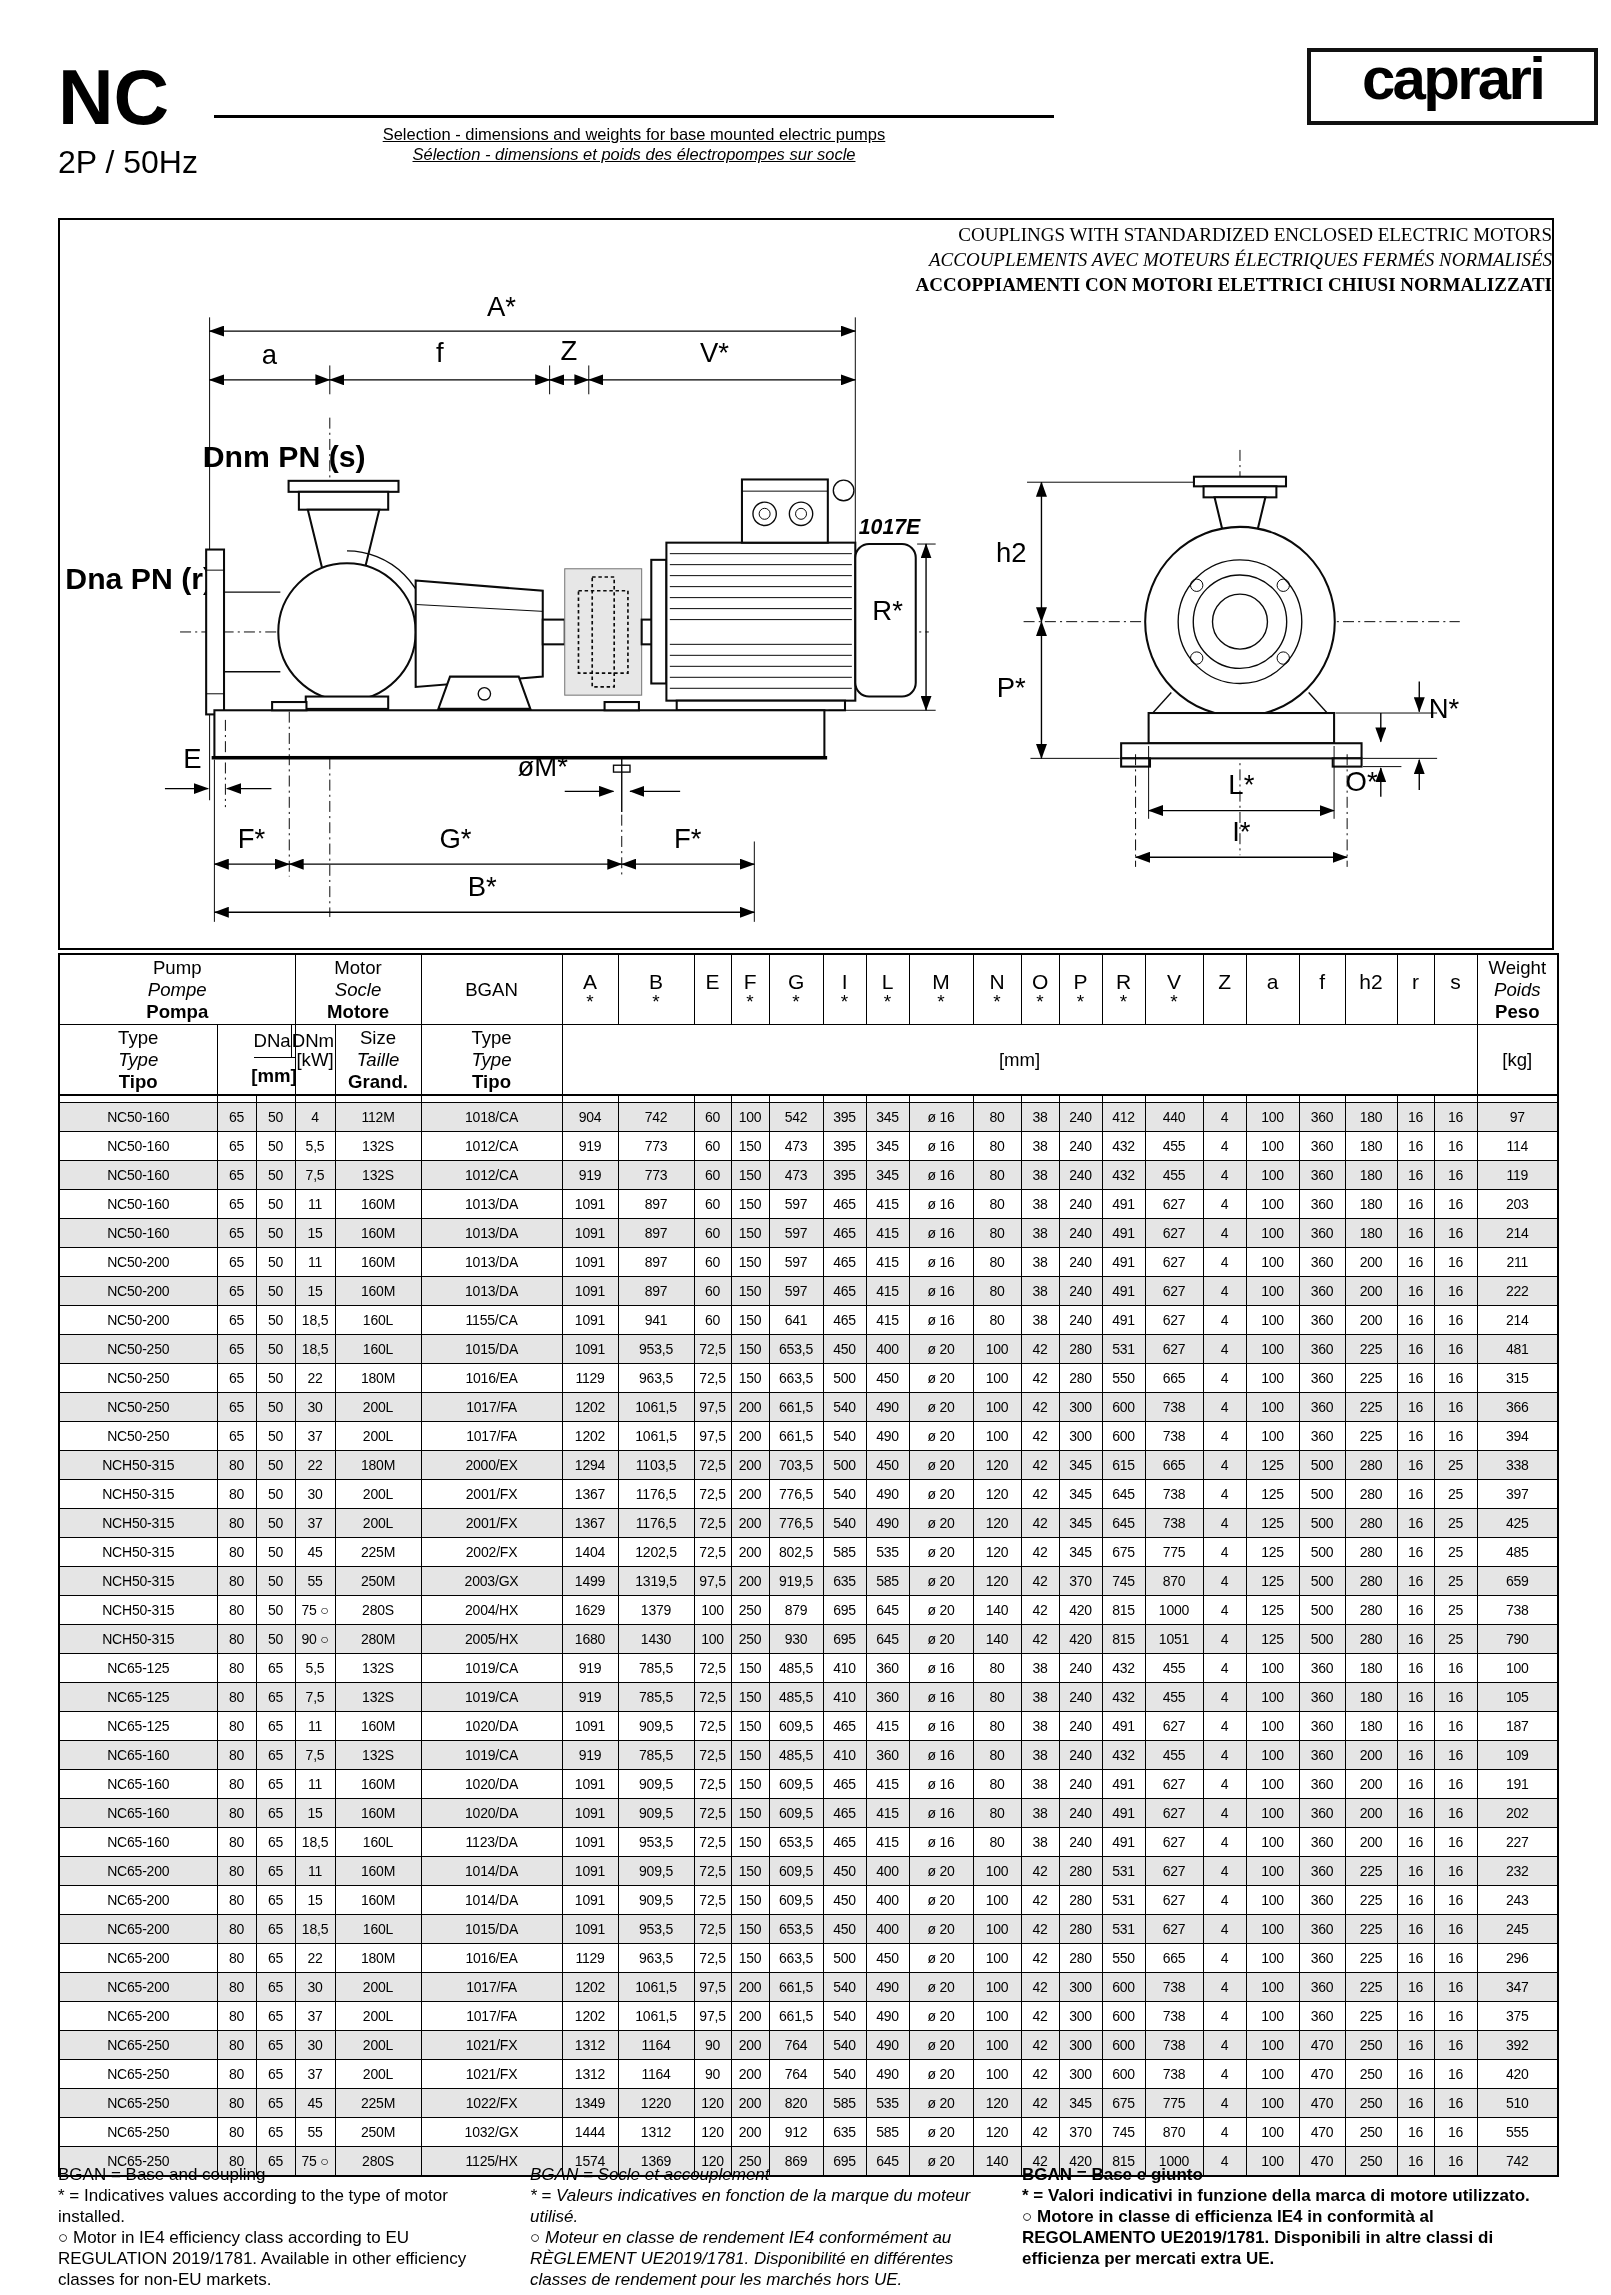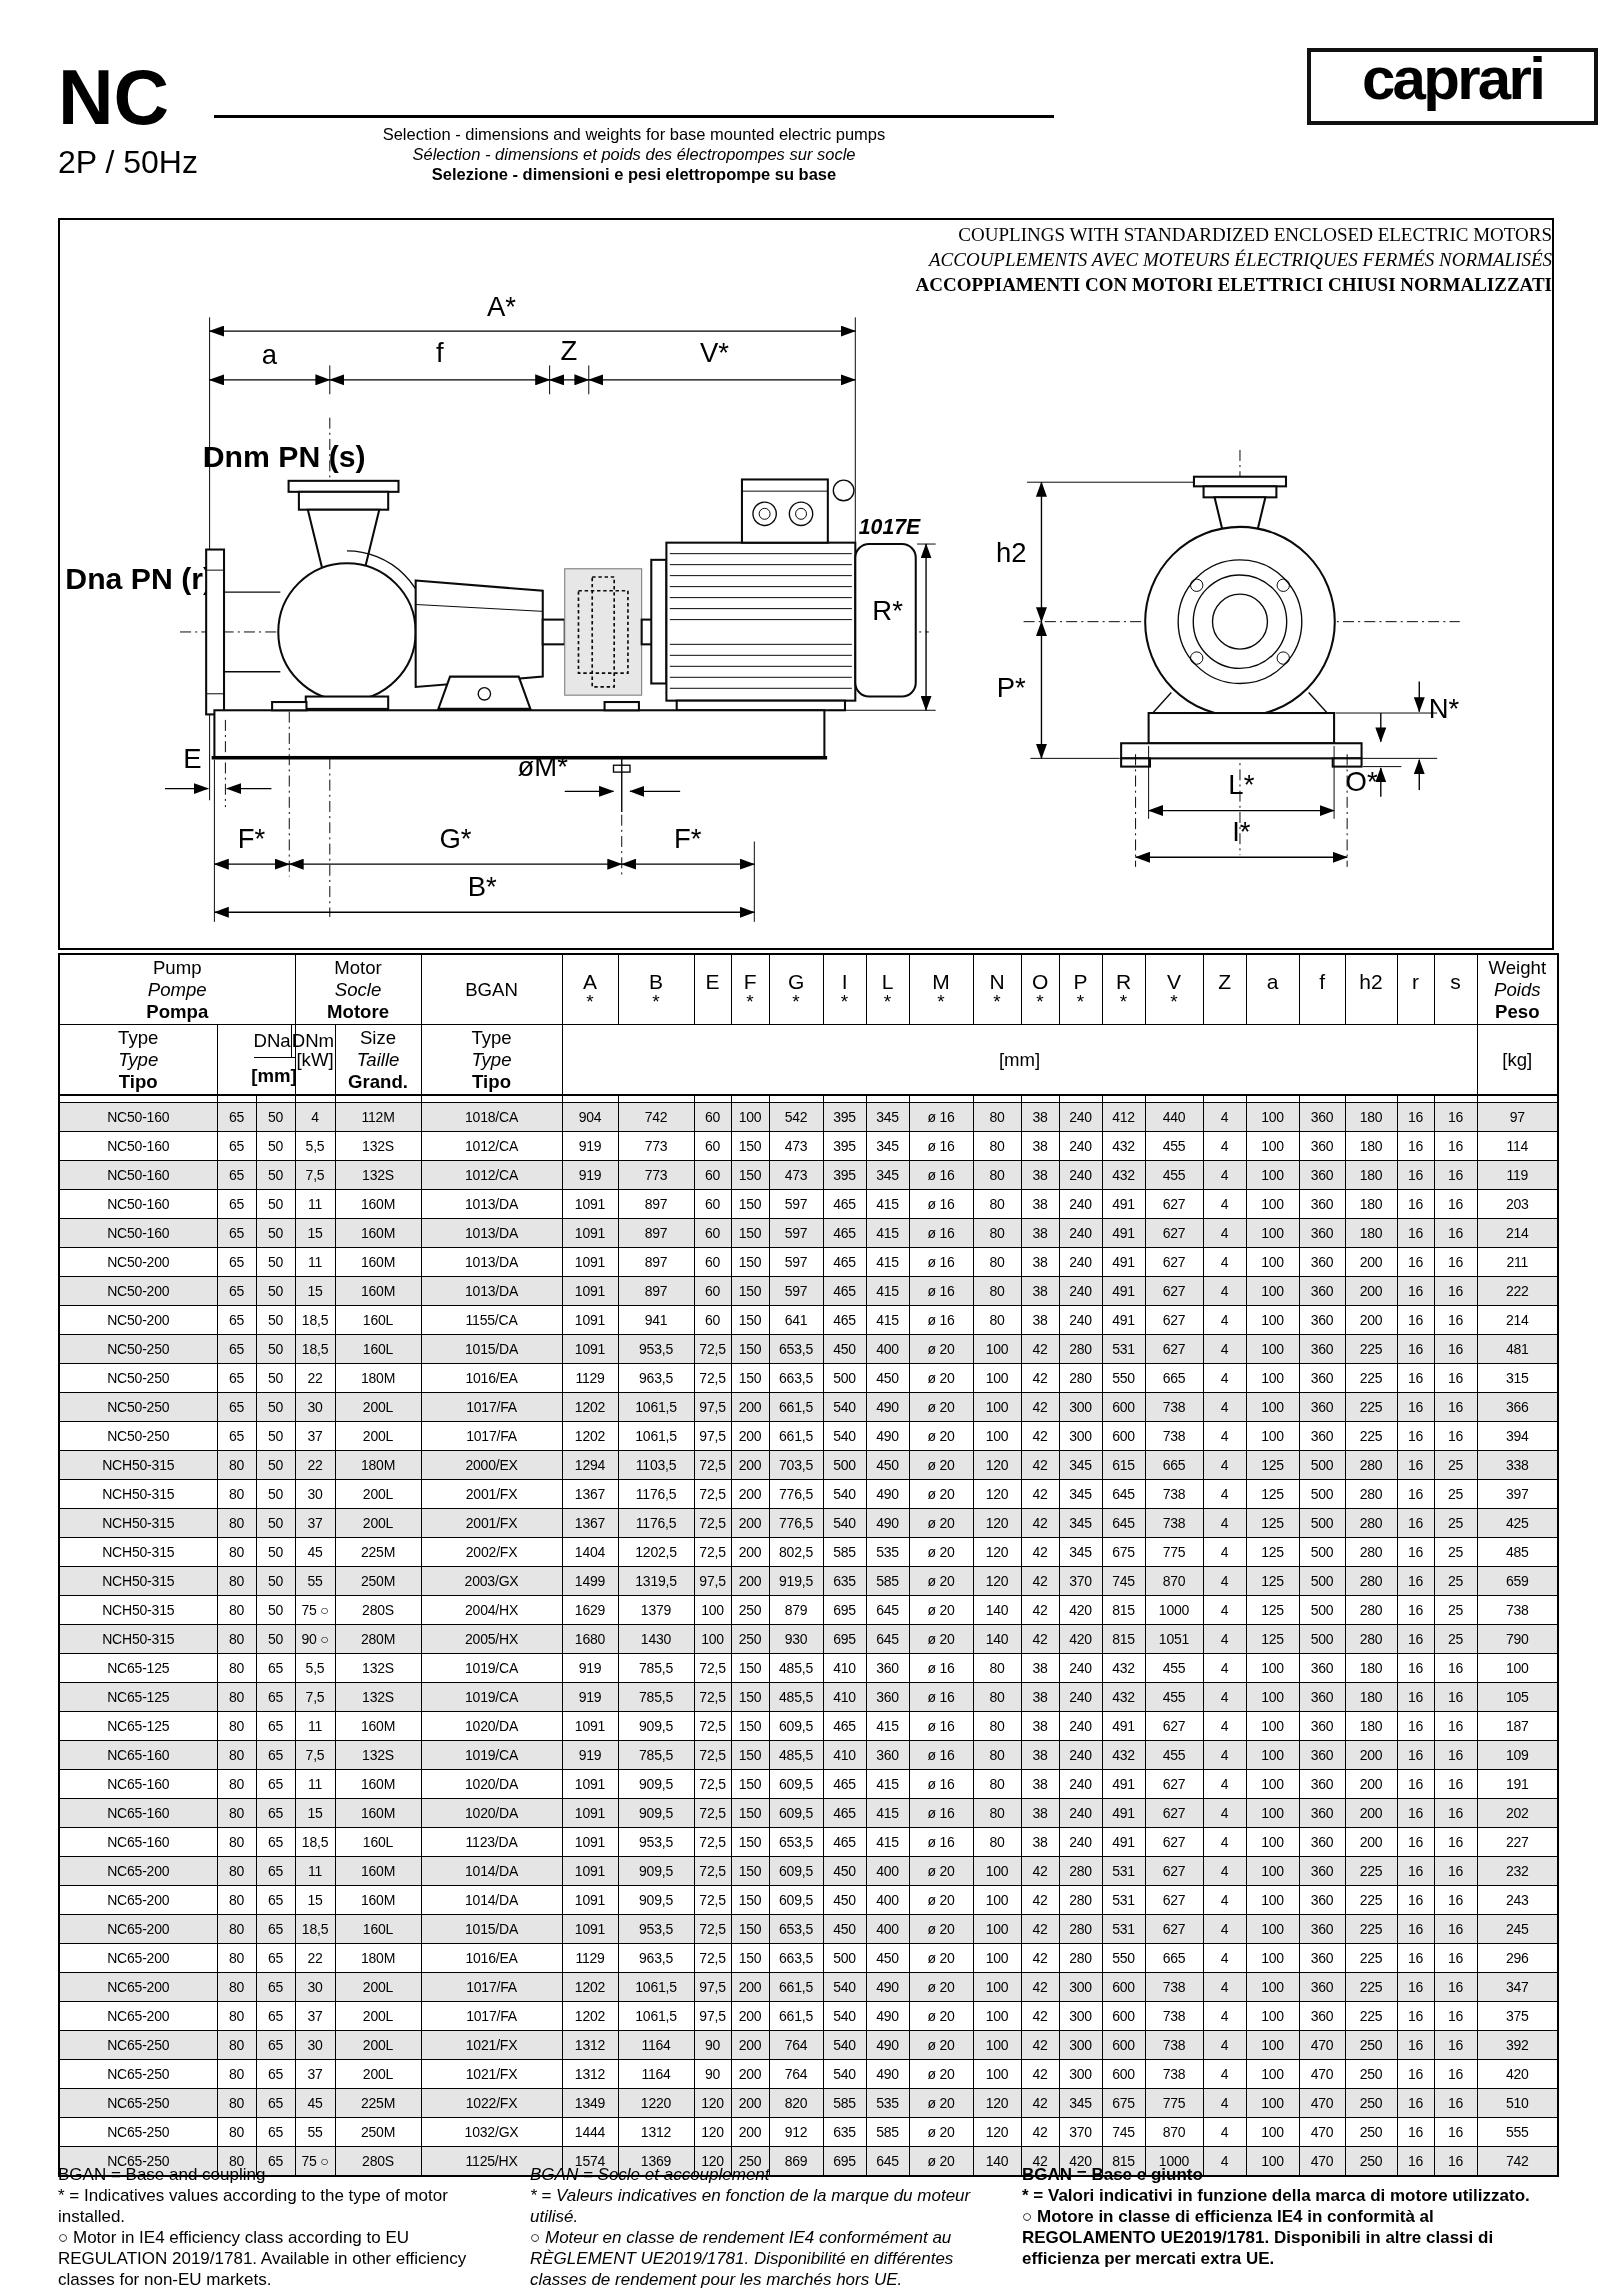--- a/index.html
+++ b/index.html
@@ -2,21 +2,21 @@
 <html style="font-size:11px"><head>
 <meta charset="utf-8">
 <style>
   html,body{margin:0;padding:0;background:#888;}
   .page{position:relative;width:1611px;height:2295px;background:#fff;overflow:hidden;
         font-family:"Liberation Sans",sans-serif;color:#000;}
   
   .series{position:absolute;left:58px;top:62px;}
   .series-title{font-size:77px;font-weight:bold;line-height:0.92;letter-spacing:0px;}
   .series-sub{font-size:32px;font-weight:normal;margin-top:11px;letter-spacing:0px;}
-  .subtitle-block{position:absolute;left:214px;top:115px;width:840px;text-align:center;}
+  .subtitle-block{position:absolute;left:214px;top:115px;width:840px;text-align:center;text-decoration:underline;}
   .subtitle-rule{height:2.7px;background:#000;margin-bottom:6.2px;}
   .subtitle-block .ln{font-size:16.5px;line-height:20px;}
   .it{font-style:italic;}
   .bd{font-weight:bold;}
   .logo-box{position:absolute;left:1307px;top:48px;width:291px;height:77px;border:4.1px solid #111;
             display:flex;align-items:center;justify-content:center;box-sizing:border-box;}
   .logo-text{font-size:60px;font-weight:bold;letter-spacing:-2.7px;line-height:1;padding-bottom:15px;}
   
   .diagram-box{position:absolute;left:58px;top:218px;width:1496px;height:732px;border:2.1px solid #000;
                box-sizing:border-box;}
@@ -64,21 +64,20 @@
 <div class="page">
 
   <div class="series">
     <div class="series-title">NC</div>
     <div class="series-sub">2P / 50Hz</div>
   </div>
   <div class="subtitle-block">
     <div class="subtitle-rule"></div>
     <div class="ln">Selection - dimensions and weights for base mounted electric pumps</div>
     <div class="ln it">Sélection - dimensions et poids des électropompes sur socle</div>
-    <div class="ln bd">Selezione - dimensioni e pesi elettropompe su base</div>
   </div>
   <div class="logo-box">
     <span class="logo-text">caprari</span>
   </div>
 
   <div class="diagram-box">
     <div class="diagram-titles">
       <div>COUPLINGS WITH STANDARDIZED ENCLOSED ELECTRIC MOTORS</div>
       <div class="it">ACCOUPLEMENTS AVEC MOTEURS ÉLECTRIQUES FERMÉS NORMALISÉS</div>
       <div class="bd">ACCOPPIAMENTI CON MOTORI ELETTRICI CHIUSI NORMALIZZATI</div>

